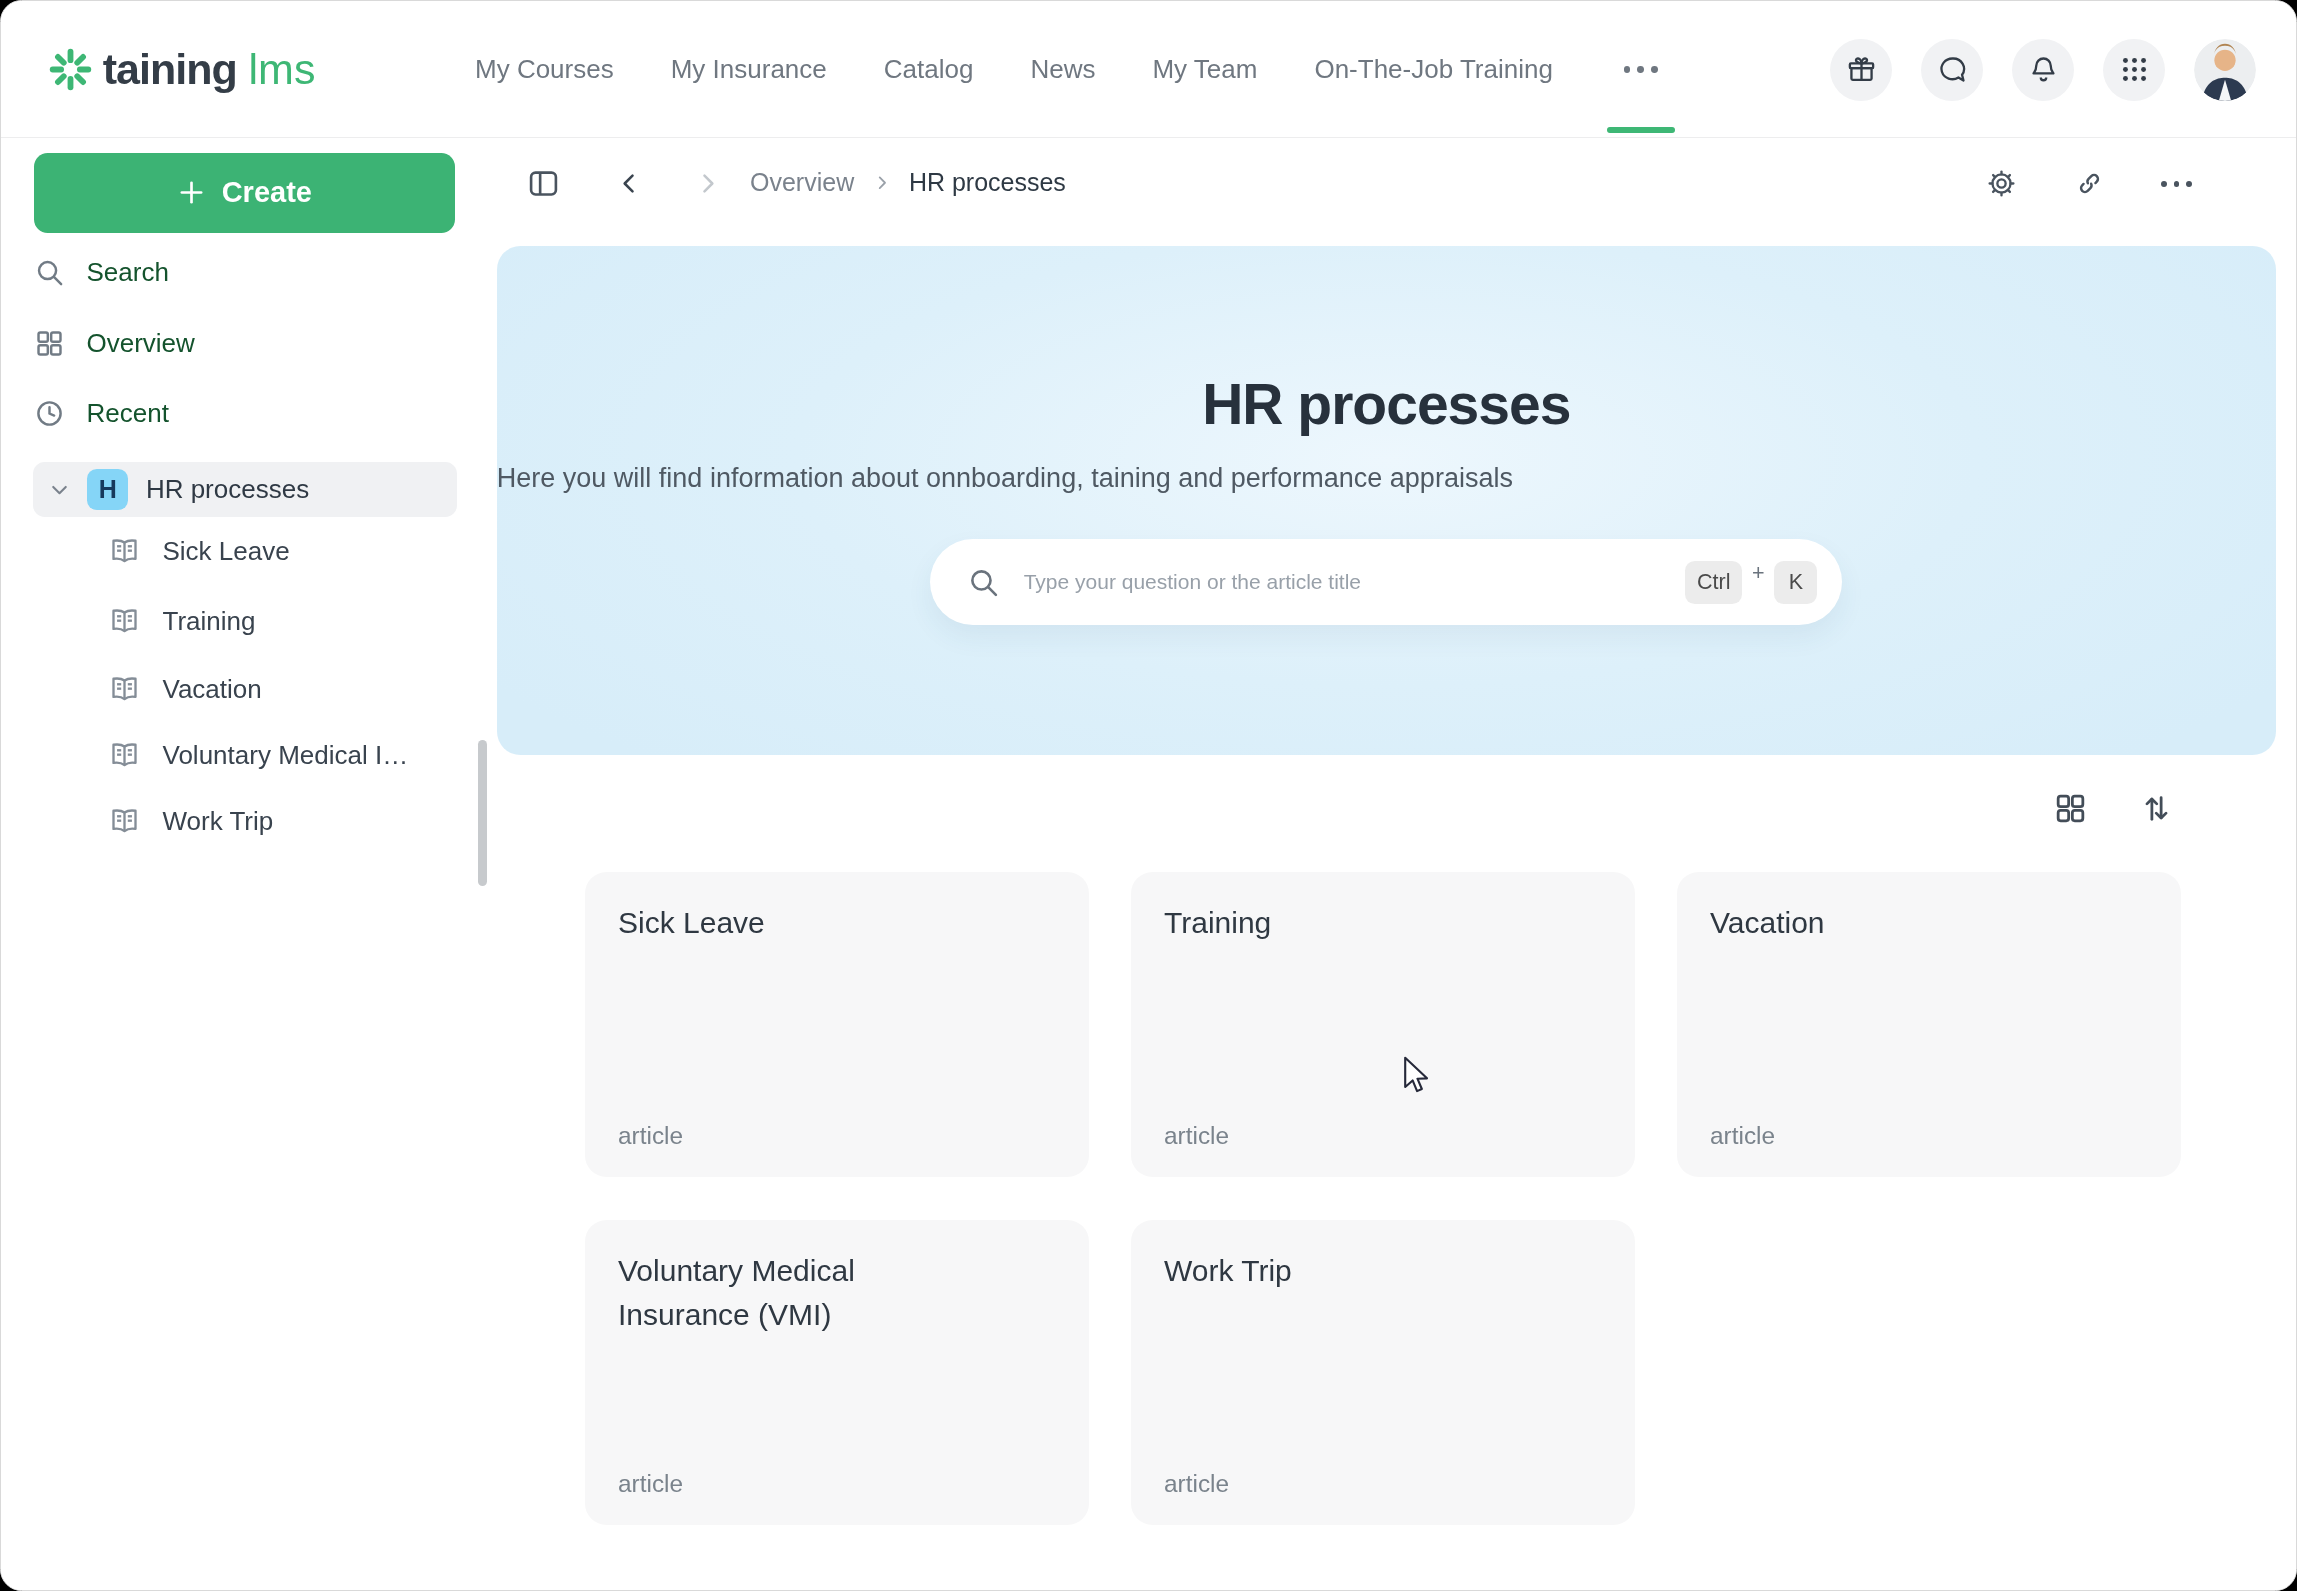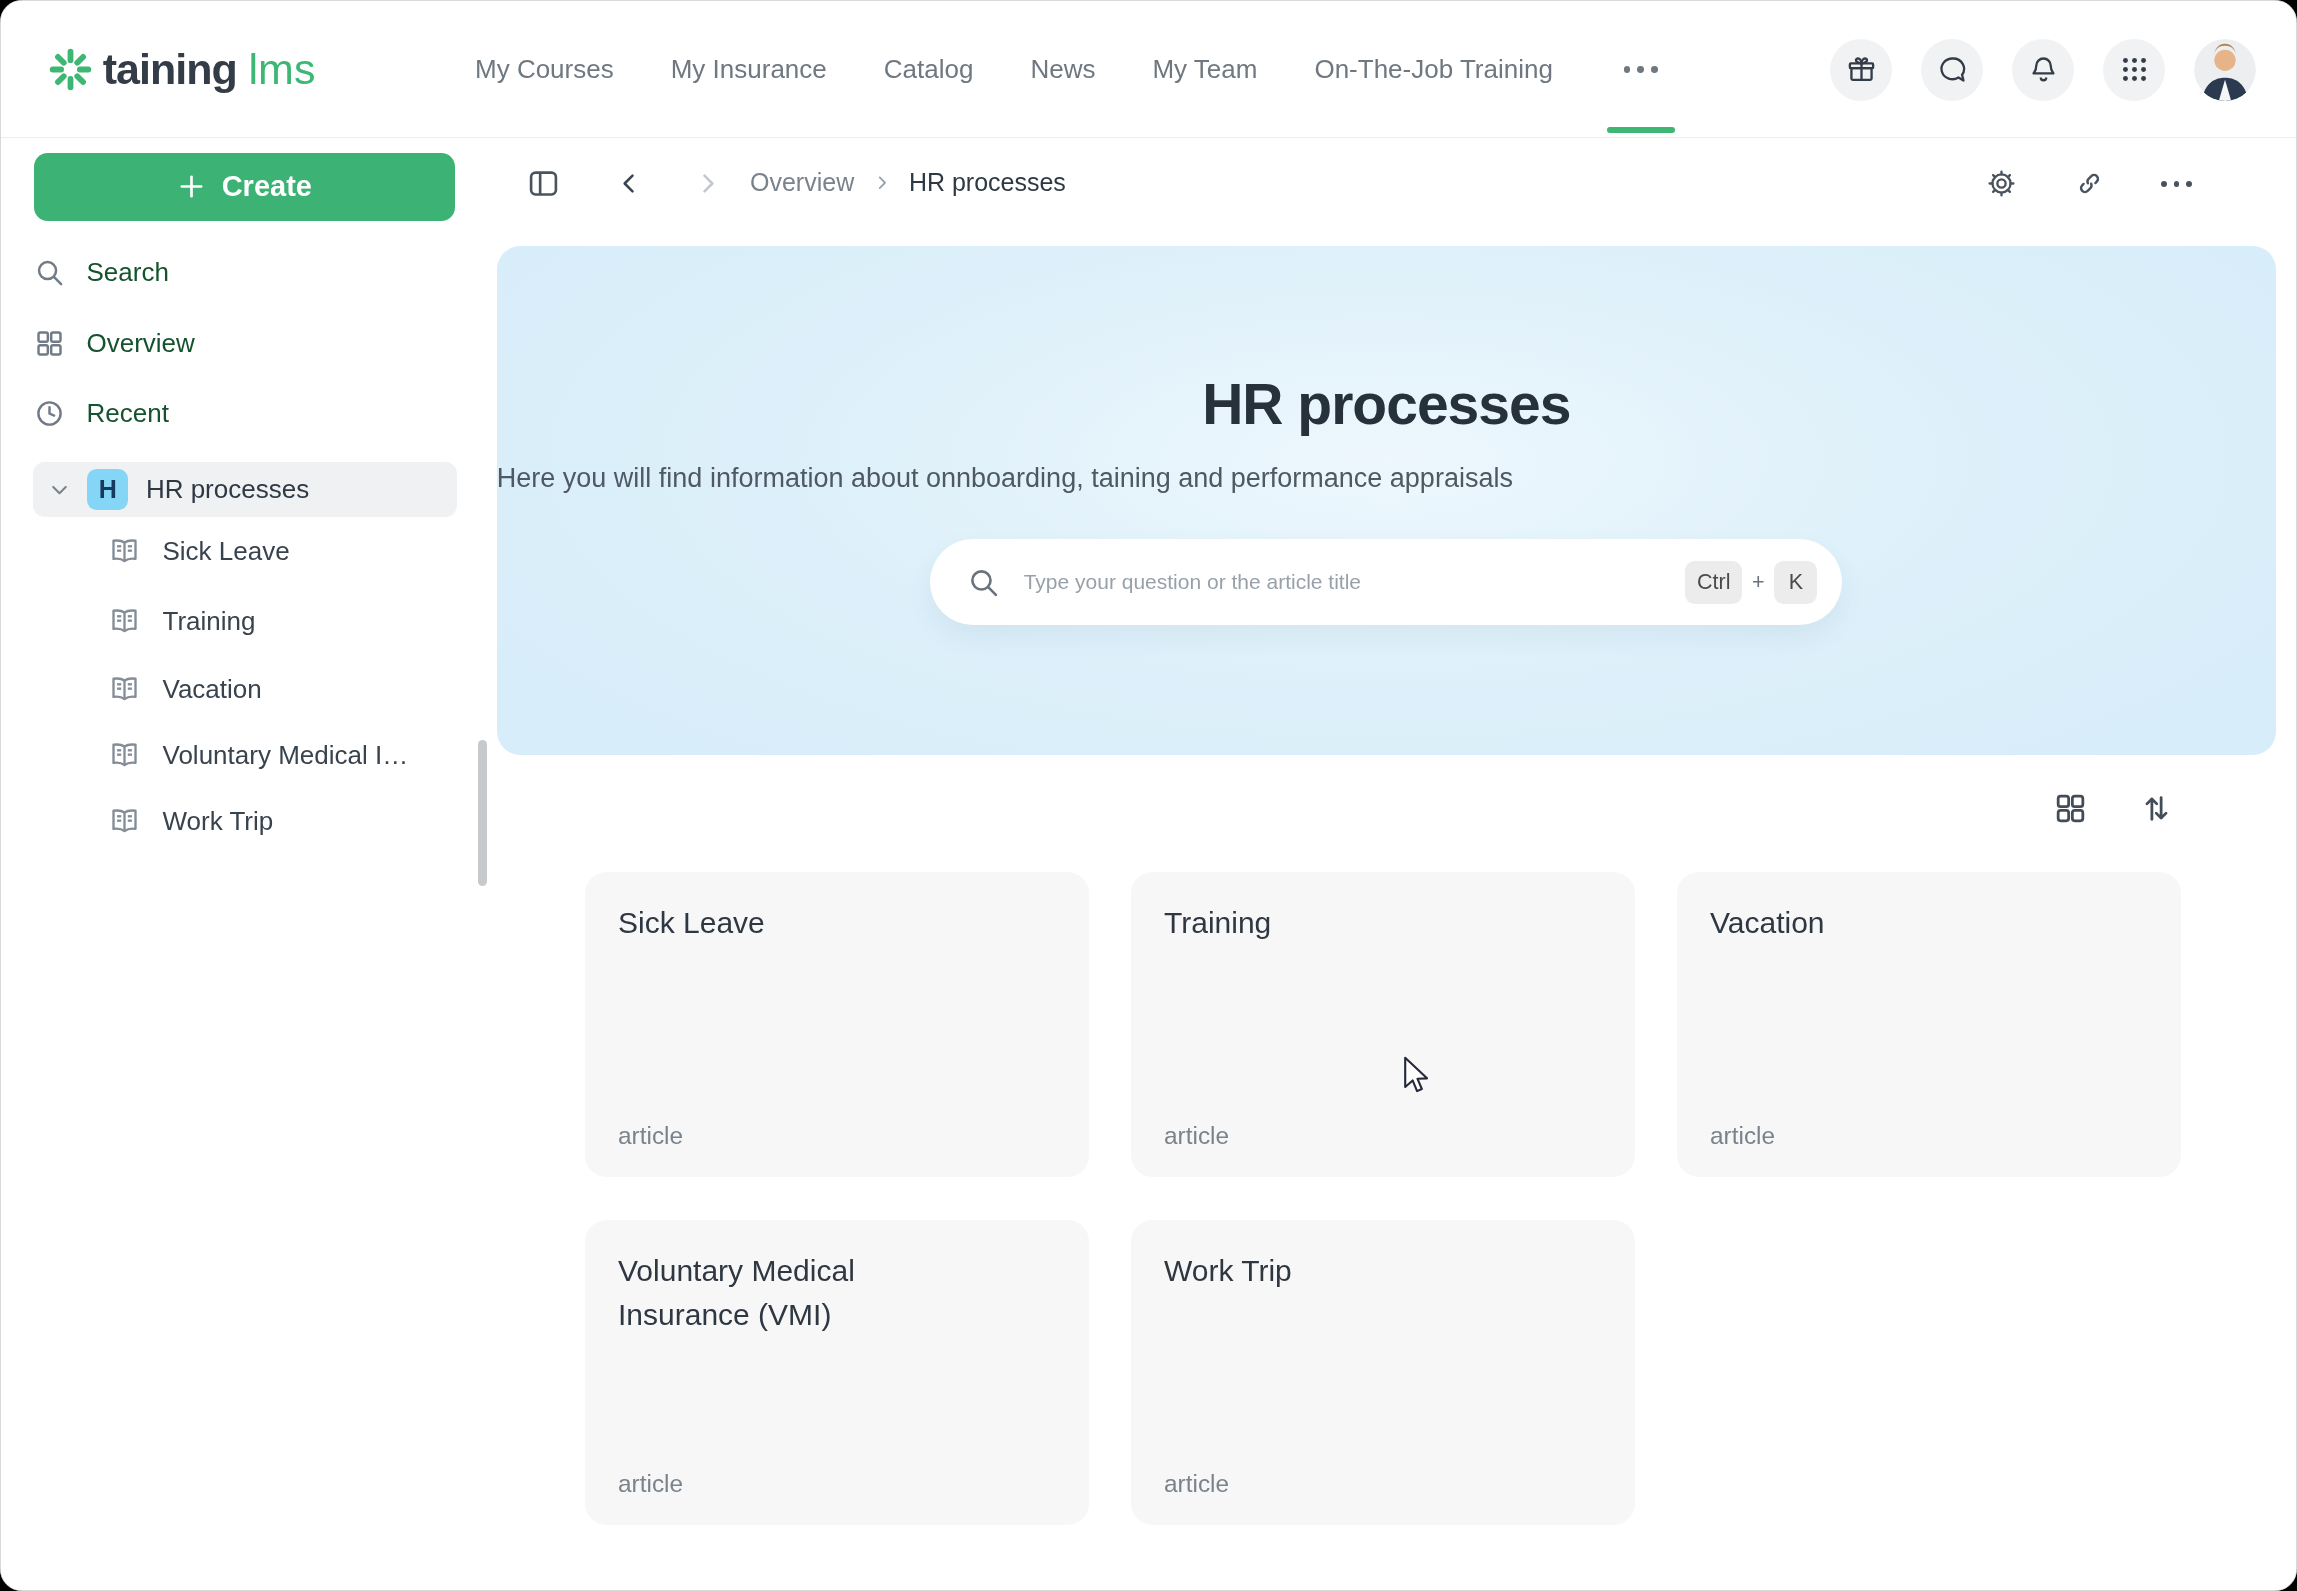--- a/index.html
+++ b/index.html
@@ -24,21 +24,21 @@
   .more-dots { display:flex; gap:6.8px; }
   .more-dots i { width:6.8px; height:6.8px; border-radius:50%; background:#6f7780; }
   .nav-underline { position:absolute; left:50%; transform:translateX(-50%); bottom:4.9px; width:68px; height:5.9px; border-radius:2.9px; background:#3eb775; }
   .header-actions { position:absolute; right:43px; top:0; height:137px; display:flex; align-items:center; gap:29px; }
   .icon-circle { width:62px; height:62px; border-radius:50%; background:#f1f2f4; display:flex; align-items:center; justify-content:center; color:#333c47; cursor:pointer; }
   .avatar { width:62px; height:62px; border-radius:50%; overflow:hidden; cursor:pointer; }
 
   
   aside.sidebar { position:absolute; left:0; top:138px; width:488px; bottom:0; background:#fff; }
   .create-btn {
-    position:absolute; left:33px; top:13.7px; width:421px; height:68px; border:none; border-radius:13.7px;
+    position:absolute; left:33px; top:13.7px; width:421px; height:80px; border:none; border-radius:13.7px;
     background:#3cb374; color:#fff; font-size:29px; font-weight:700; font-family:inherit;
     display:flex; align-items:center; justify-content:center; gap:15.6px; cursor:pointer;
   }
   .side-item { position:absolute; left:33px; width:421px; height:55px; display:flex; align-items:center; gap:21.5px; color:#14532d; font-size:26px; cursor:pointer; }
   .side-item .s-icon { color:#717b85; }
   .tree-parent {
     position:absolute; left:32px; top:323px; width:424px; height:55px; border-radius:11.7px; background:#f0f1f3;
     display:flex; align-items:center; cursor:pointer;
   }
   .tree-parent .chev { margin-left:13.7px; color:#7a828c; }
@@ -66,21 +66,21 @@
   .hero h1 { position:absolute; top:125px; width:100%; text-align:center; font-size:57px; font-weight:700; color:#27313c; letter-spacing:-1px; }
   .hero .subtitle { position:absolute; top:217px; width:100%; font-size:27px; color:#4f5963; }
   .searchbar {
     position:absolute; left:50%; transform:translateX(-50%); top:293px; width:912px; height:86px;
     background:#fff; border-radius:43px; display:flex; align-items:center; padding:0 25px 0 37px;
     box-shadow:0 11.7px 27px rgba(40,80,110,.07); cursor:text;
   }
   .searchbar .s-icon { color:#6a737d; flex:0 0 auto; }
   .searchbar input { flex:1; margin-left:23.4px; border:none; outline:none; background:transparent; font-size:21px; color:#333; font-family:inherit; }
   .searchbar input::placeholder { color:#98a0a9; }
-  .kbd-chips { display:flex; align-items:center; gap:9.8px; flex:0 0 auto; }
+  .kbd-chips { display:flex; gap:9.8px; flex:0 0 auto; }
   .kbd { background:#ececec; border-radius:9.8px; height:43px; min-width:43px; padding:0 11.7px; display:flex; align-items:center; justify-content:center; font-size:21.5px; color:#4a4a4a; }
   .kbd-plus { font-size:21.5px; color:#6a737d; }
 
   
   .list-toolbar { position:absolute; top:651px; right:121px; display:flex; gap:49px; color:#434d58; }
   .list-toolbar .tbtn { cursor:pointer; }
   .cards { position:absolute; left:96px; top:733px; display:grid; grid-template-columns:repeat(3,504px); gap:43px 42px; }
   .card { position:relative; width:504px; height:305px; background:#f7f7f8; border-radius:21.5px; cursor:pointer; }
   .card-title { position:absolute; left:33px; top:29px; right:33px; font-size:30px; color:#2f3842; line-height:1.45; }
   .card-type { position:absolute; left:33px; bottom:27px; font-size:24.4px; color:#7a838c; }

